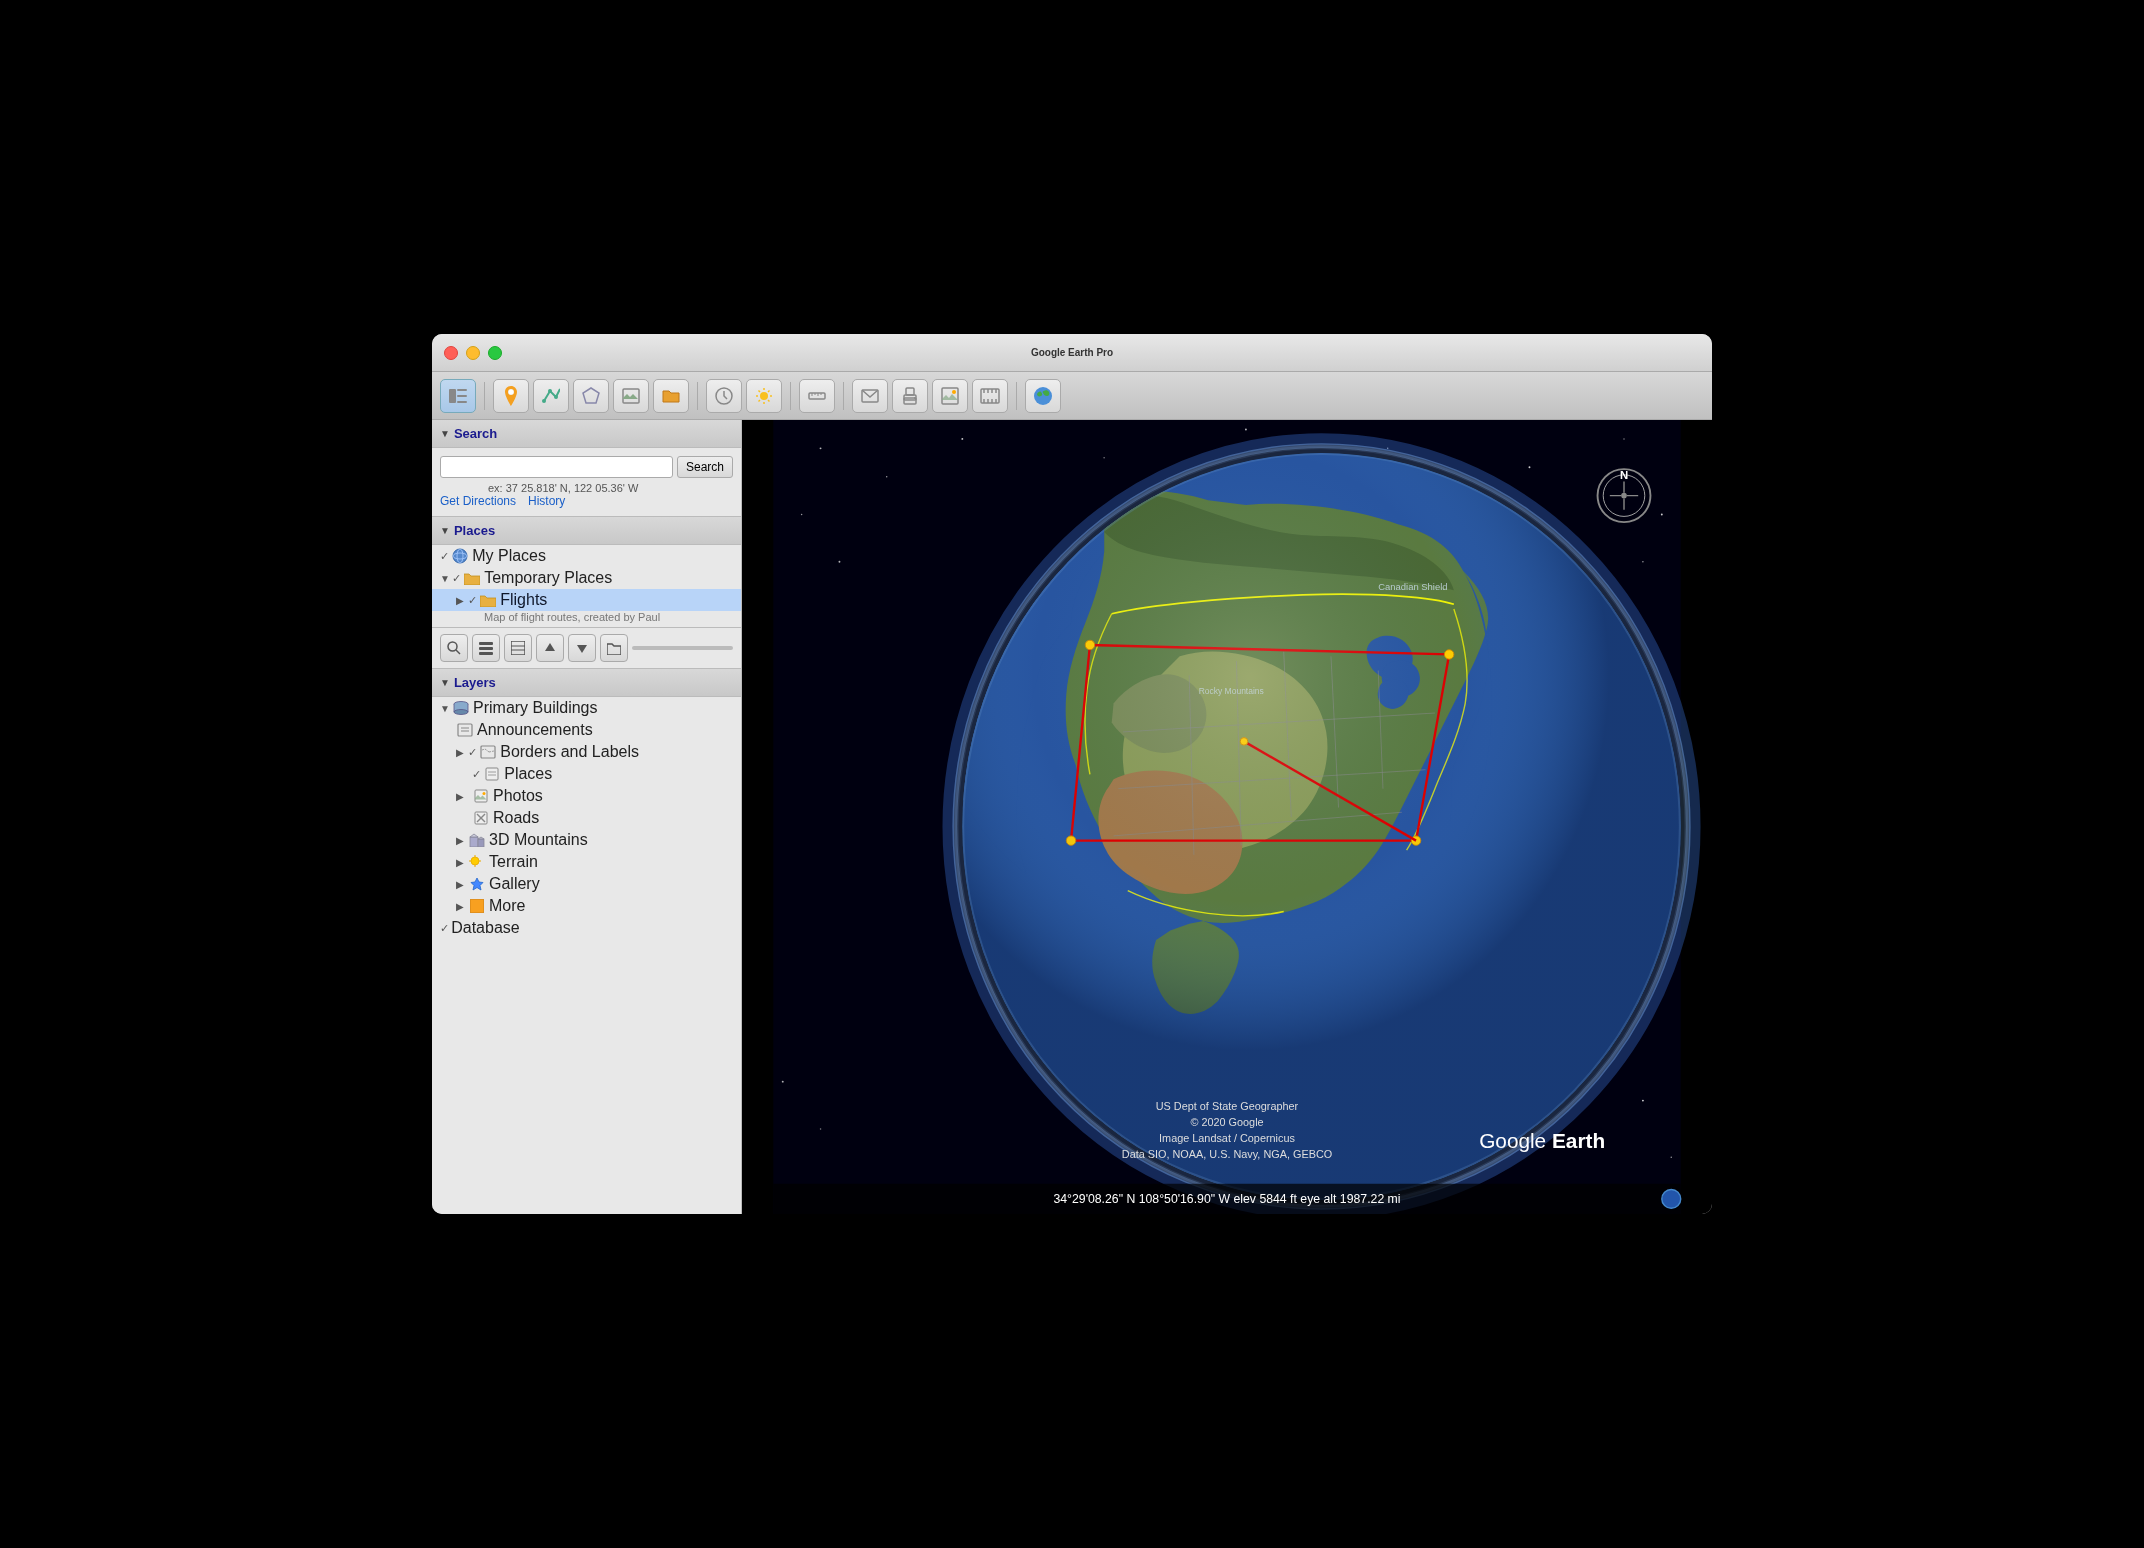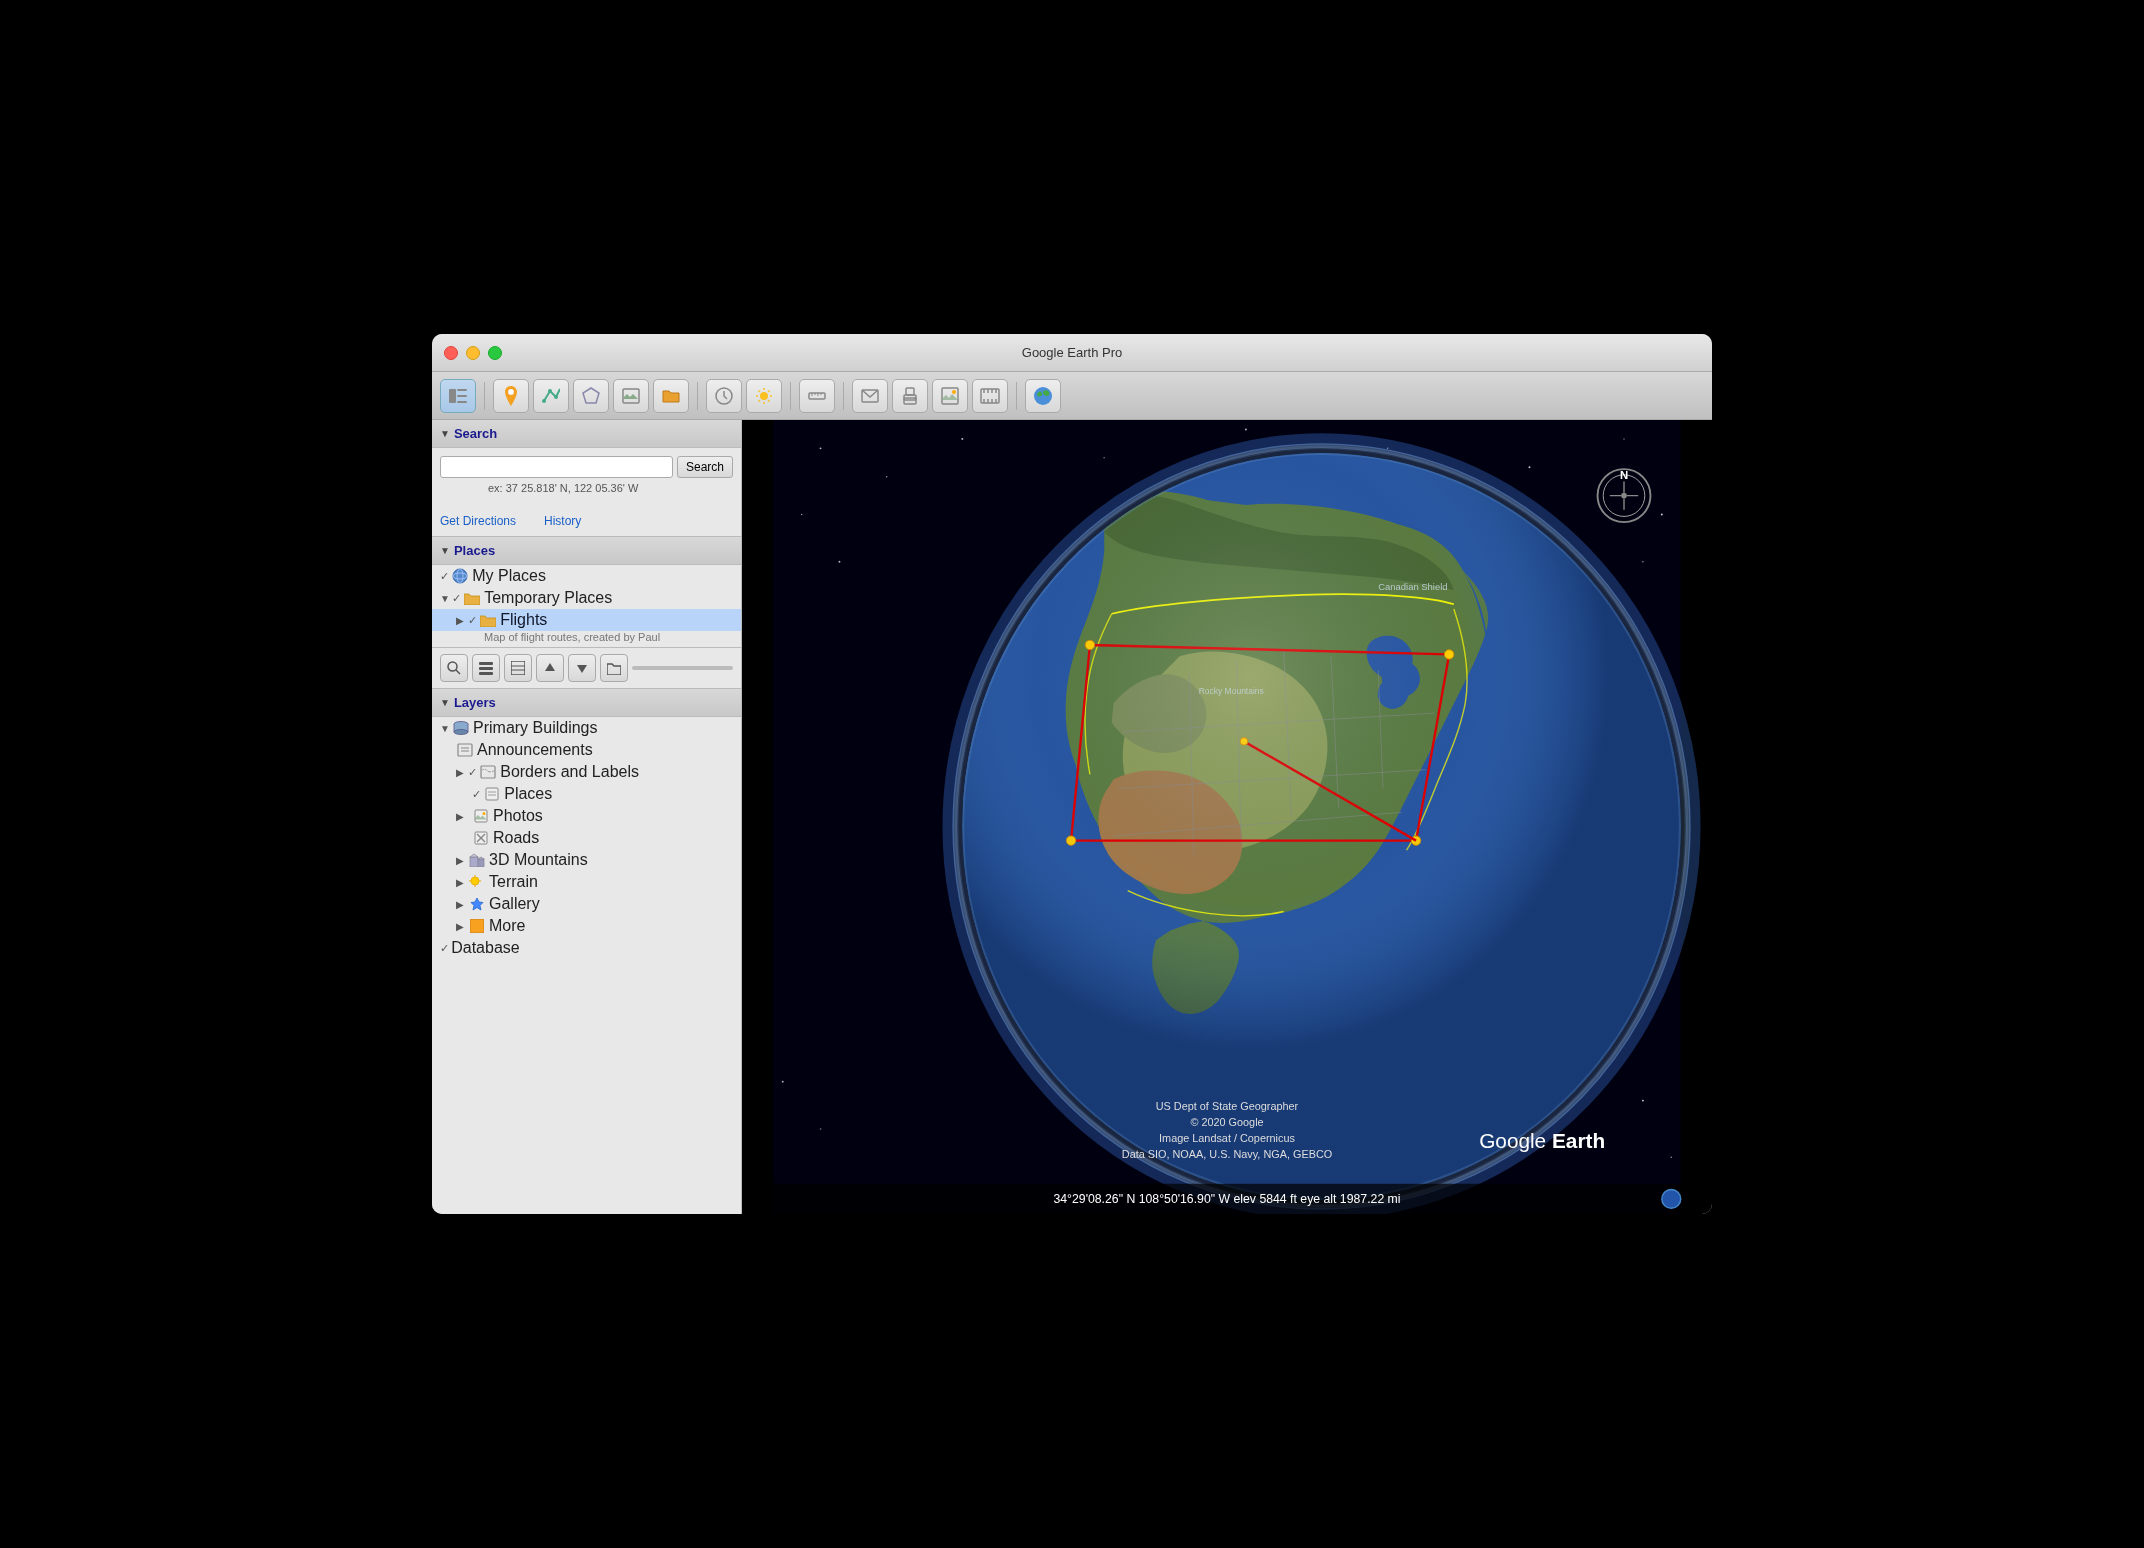--- a/index.html
+++ b/index.html
@@ -42,23 +42,23 @@
       height: 14px;
       border-radius: 50%;
     }
     .tl-red { background: #ff5f57; border: 1px solid #e0443e; }
     .tl-yellow { background: #febc2e; border: 1px solid #d4a017; }
     .tl-green { background: #28c840; border: 1px solid #1aab29; }
     .titlebar-title {
       position: absolute;
       left: 50%;
       transform: translateX(-50%);
-      font-size: 13px;
+      font-size: 10px;
       color: #333;
-      font-weight: 400;
+      font-weight: 700;
     }
     
     .toolbar {
       height: 48px;
       background: linear-gradient(to bottom, #d8d8d8, #c0c0c0);
       border-bottom: 1px solid #aaa;
       display: flex;
       align-items: center;
       padding: 0 8px;
       gap: 4px;
@@ -143,22 +143,22 @@
       cursor: pointer;
     }
     .search-hint {
       font-size: 11px;
       color: #555;
       margin-top: 4px;
       margin-left: 48px;
     }
     .search-links {
       display: flex;
-      gap: 28px;
-      margin-top: 20px;
+      gap: 12px;
+      margin-top: 0;
     }
     .search-link {
       font-size: 12px;
       color: #1a5fc8;
       cursor: pointer;
       text-decoration: none;
     }
     
     .places-section { border-top: 1px solid #bbb; }
     .tree-item {

